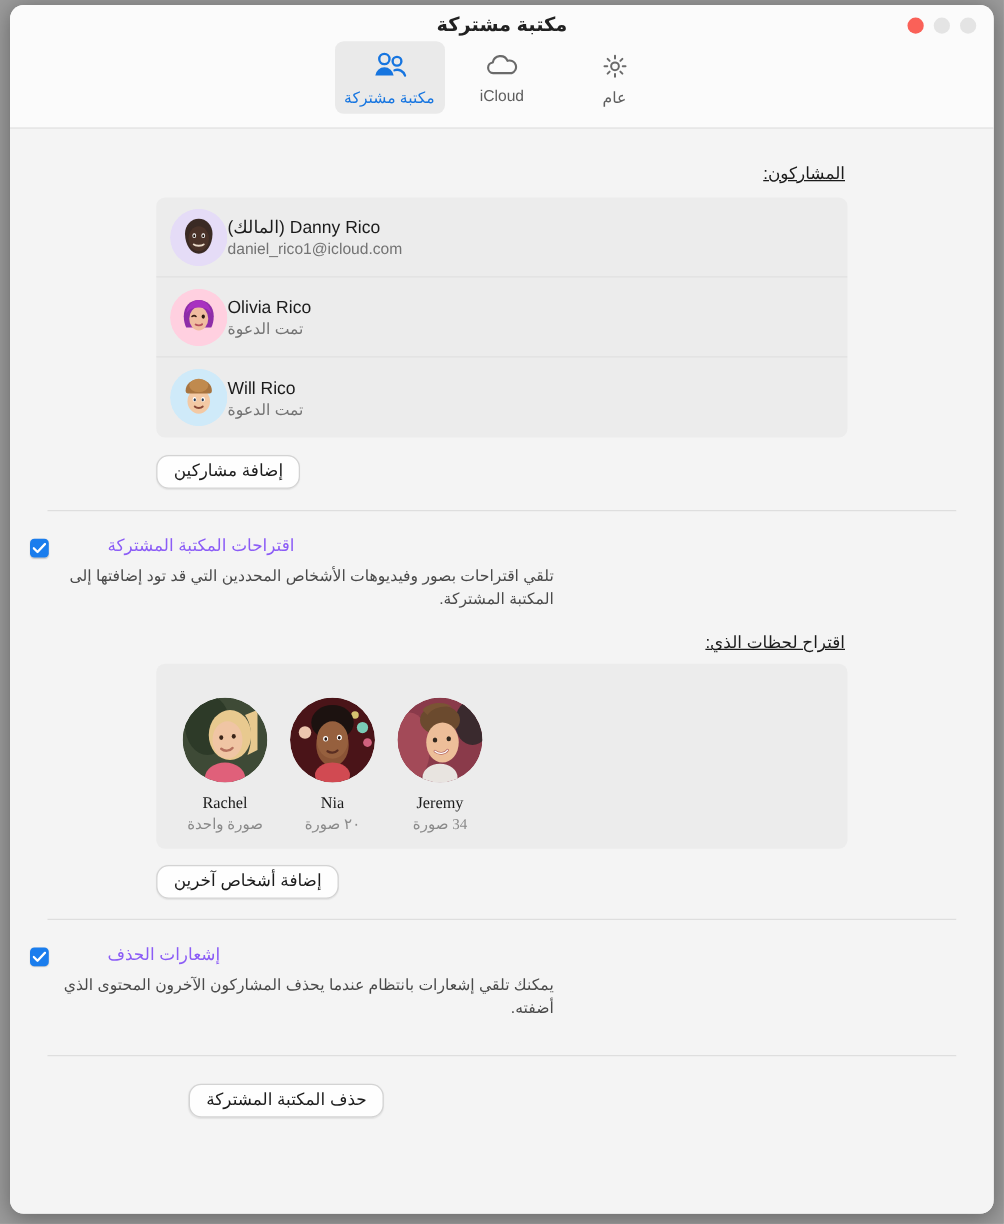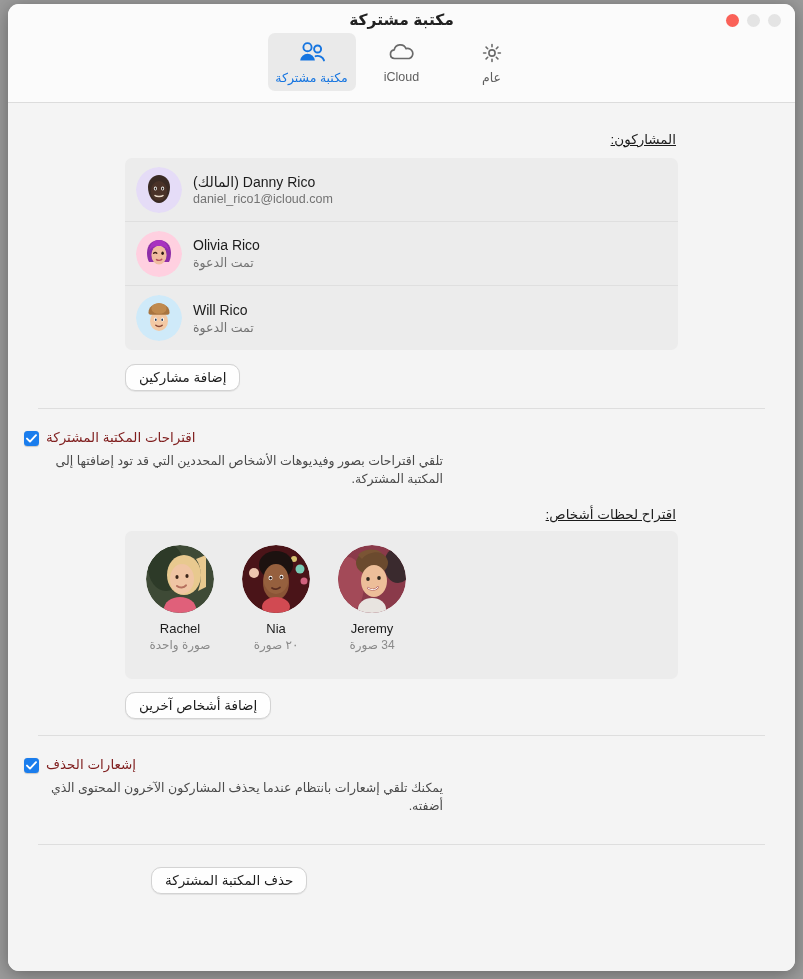--- a/index.html
+++ b/index.html
@@ -108,21 +108,20 @@
     margin: 11px 101px 0 101px;
     background: #ececec;
     border-radius: 7px;
     overflow: hidden;
   }
 
   .participant-row {
     display: flex;
     flex-direction: row-reverse;
     align-items: center;
-    gap: 11px;
     padding: 9px 11px 9px 11px;
     height: 64px;
     border-bottom: 1px solid #dfdfdf;
   }
   .participant-row:last-child { border-bottom: none; }
 
   .avatar {
     width: 46px; height: 46px;
     border-radius: 50%;
     flex: 0 0 46px;
@@ -167,44 +166,45 @@
   .checkbox {
     width: 15px; height: 15px;
     border-radius: 3.5px;
     background: #1a7ded;
     flex: 0 0 15px;
     margin-top: 2px;
     display: flex; align-items: center; justify-content: center;
     box-shadow: 0 0.5px 1px rgba(0,0,0,0.18);
   }
   .checkbox svg { display: block; }
-  .check-label { font-size: 13.5px; color: #7f1d1d; }
+  .check-label { font-size: 13.5px; color: #8b5cf6; margin-left: 40px; }
 
   .check-desc {
     font-size: 12.5px;
     color: #4a4a4a;
     text-align: right;
     line-height: 1.45;
     padding-right: 101px;
     max-width: 520px;
     margin-right: auto;
     margin-left: 0;
   }
 
   
   #suggestions-card {
     margin: 9px 101px 0 101px;
     background: #ececec;
     border-radius: 7px;
     height: 148px;
     display: flex;
     flex-direction: row-reverse;
-    align-items: flex-start;
+    align-items: center;
     padding: 14px 14px 0 14px;
-    gap: 14px;
+    gap: 4px;
+    font-family: Liberation Serif, serif;
   }
 
   .person {
     width: 82px;
     display: flex;
     flex-direction: column;
     align-items: center;
     gap: 2px;
   }
   .person-photo {
@@ -348,21 +348,21 @@
             <path d="M1 4.6l3 3L10 1.2" stroke="#fff" stroke-width="1.9" fill="none" stroke-linecap="round" stroke-linejoin="round"></path>
           </svg>
       </span>
       <span class="check-label">اقتراحات المكتبة المشتركة</span>
     </div>
 
     <div style="height:6px"></div>
     <div class="check-desc">تلقي اقتراحات بصور وفيديوهات الأشخاص المحددين التي قد تود إضافتها إلى المكتبة المشتركة.</div>
 
     <div style="height:18px"></div>
-    <div class="section-label">اقتراح لحظات أشخاص:</div>
+    <div class="section-label">اقتراح لحظات الذي:</div>
 
     <div id="suggestions-card">
 
       <div class="person">
         <span class="person-photo">
           <svg viewBox="0 0 68 68">
             <defs>
                 <clipPath id="c1">
                   <circle cx="34" cy="34" r="34"></circle>
                 </clipPath>

